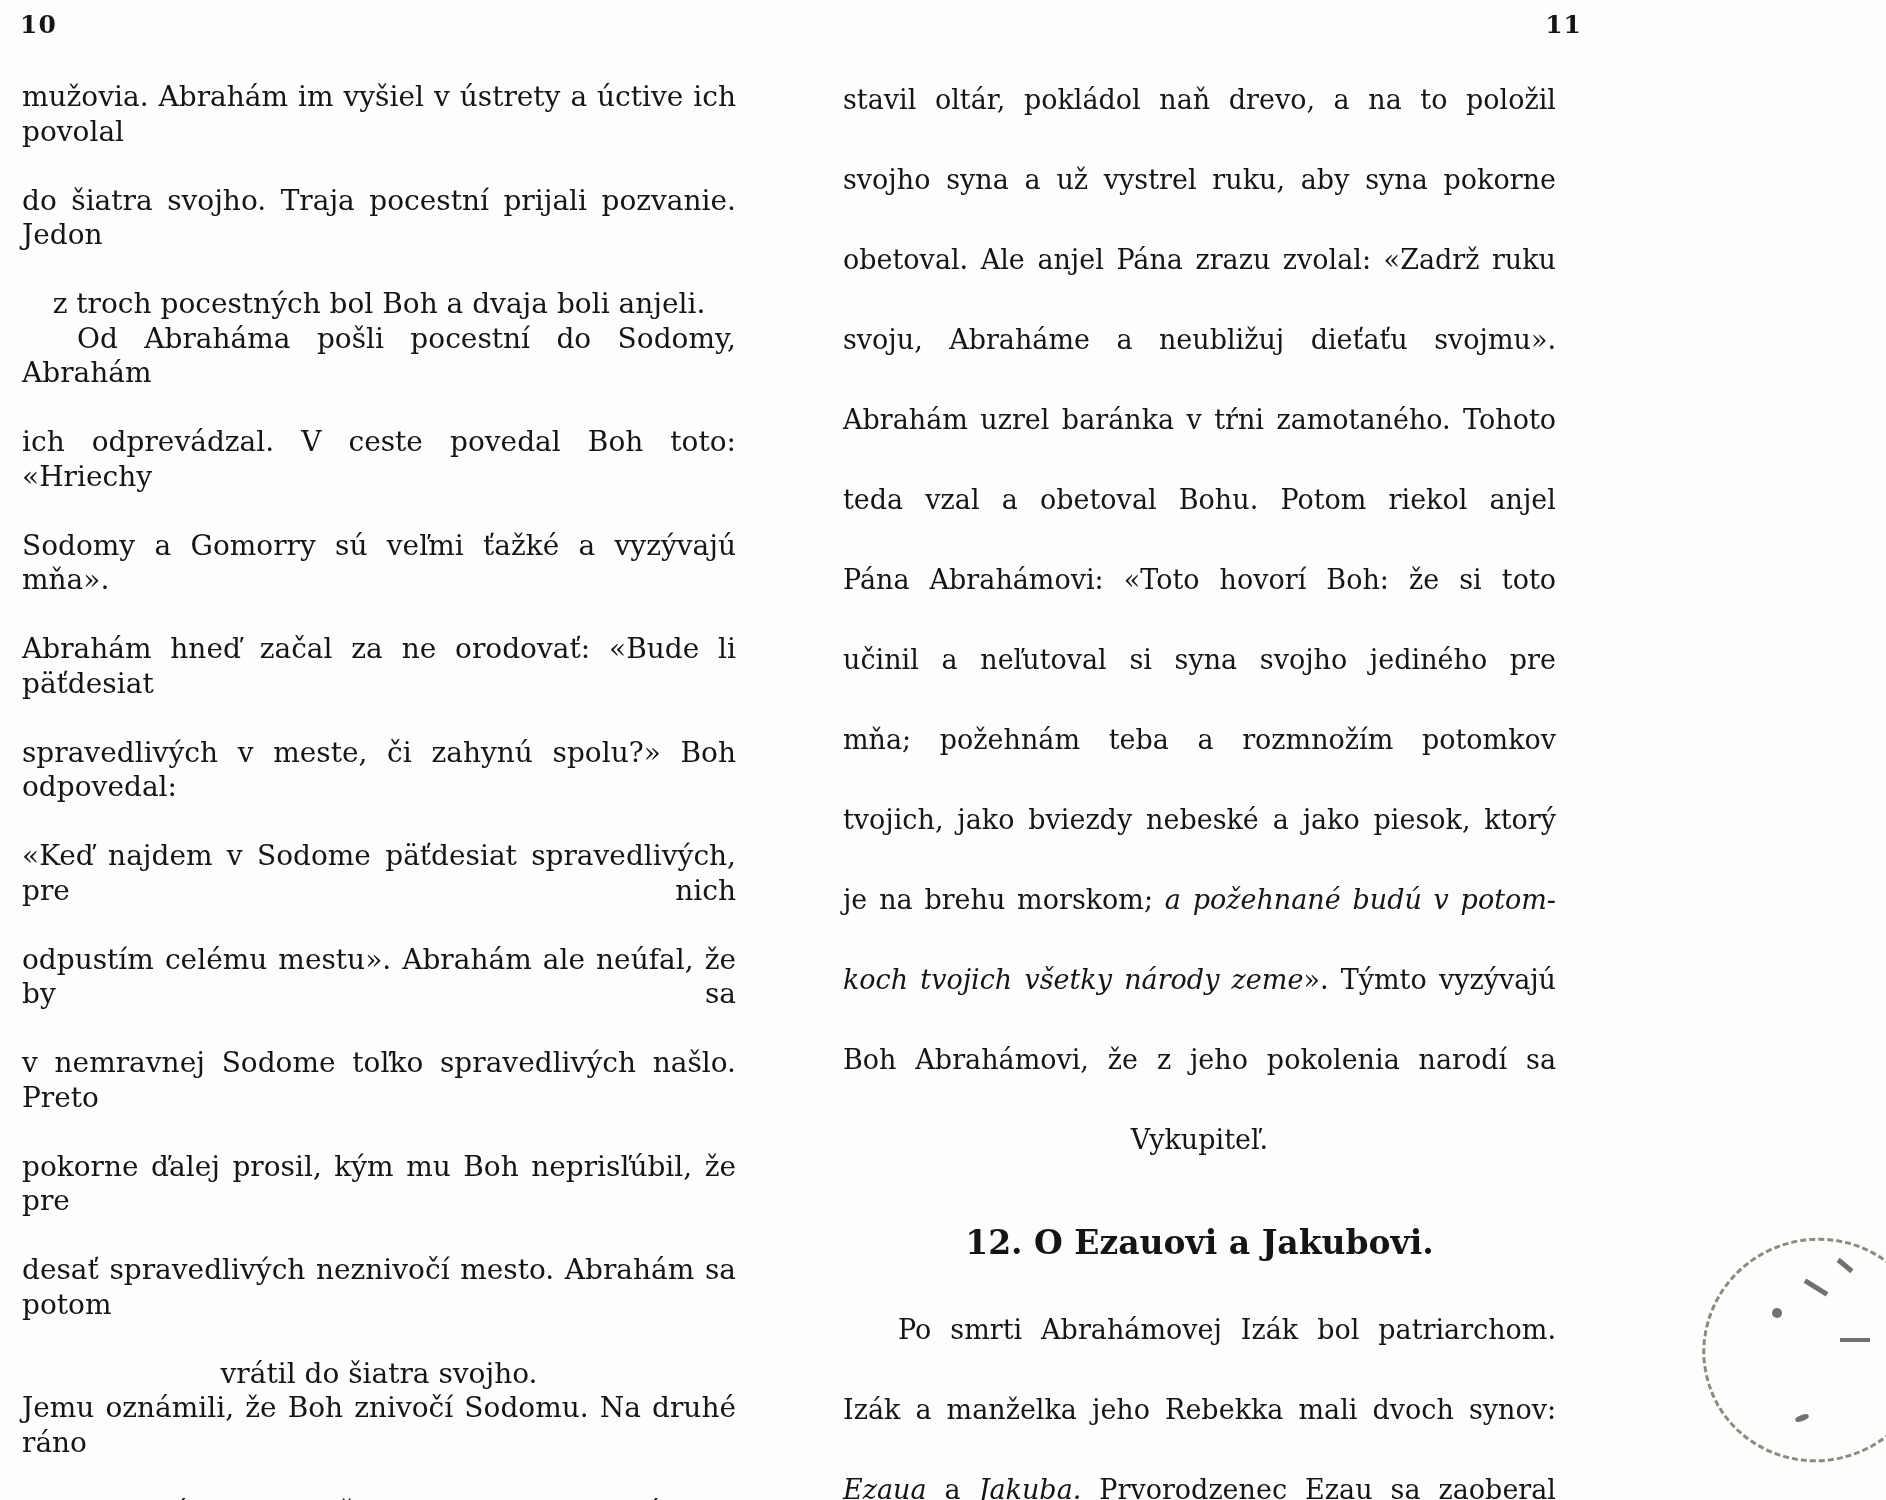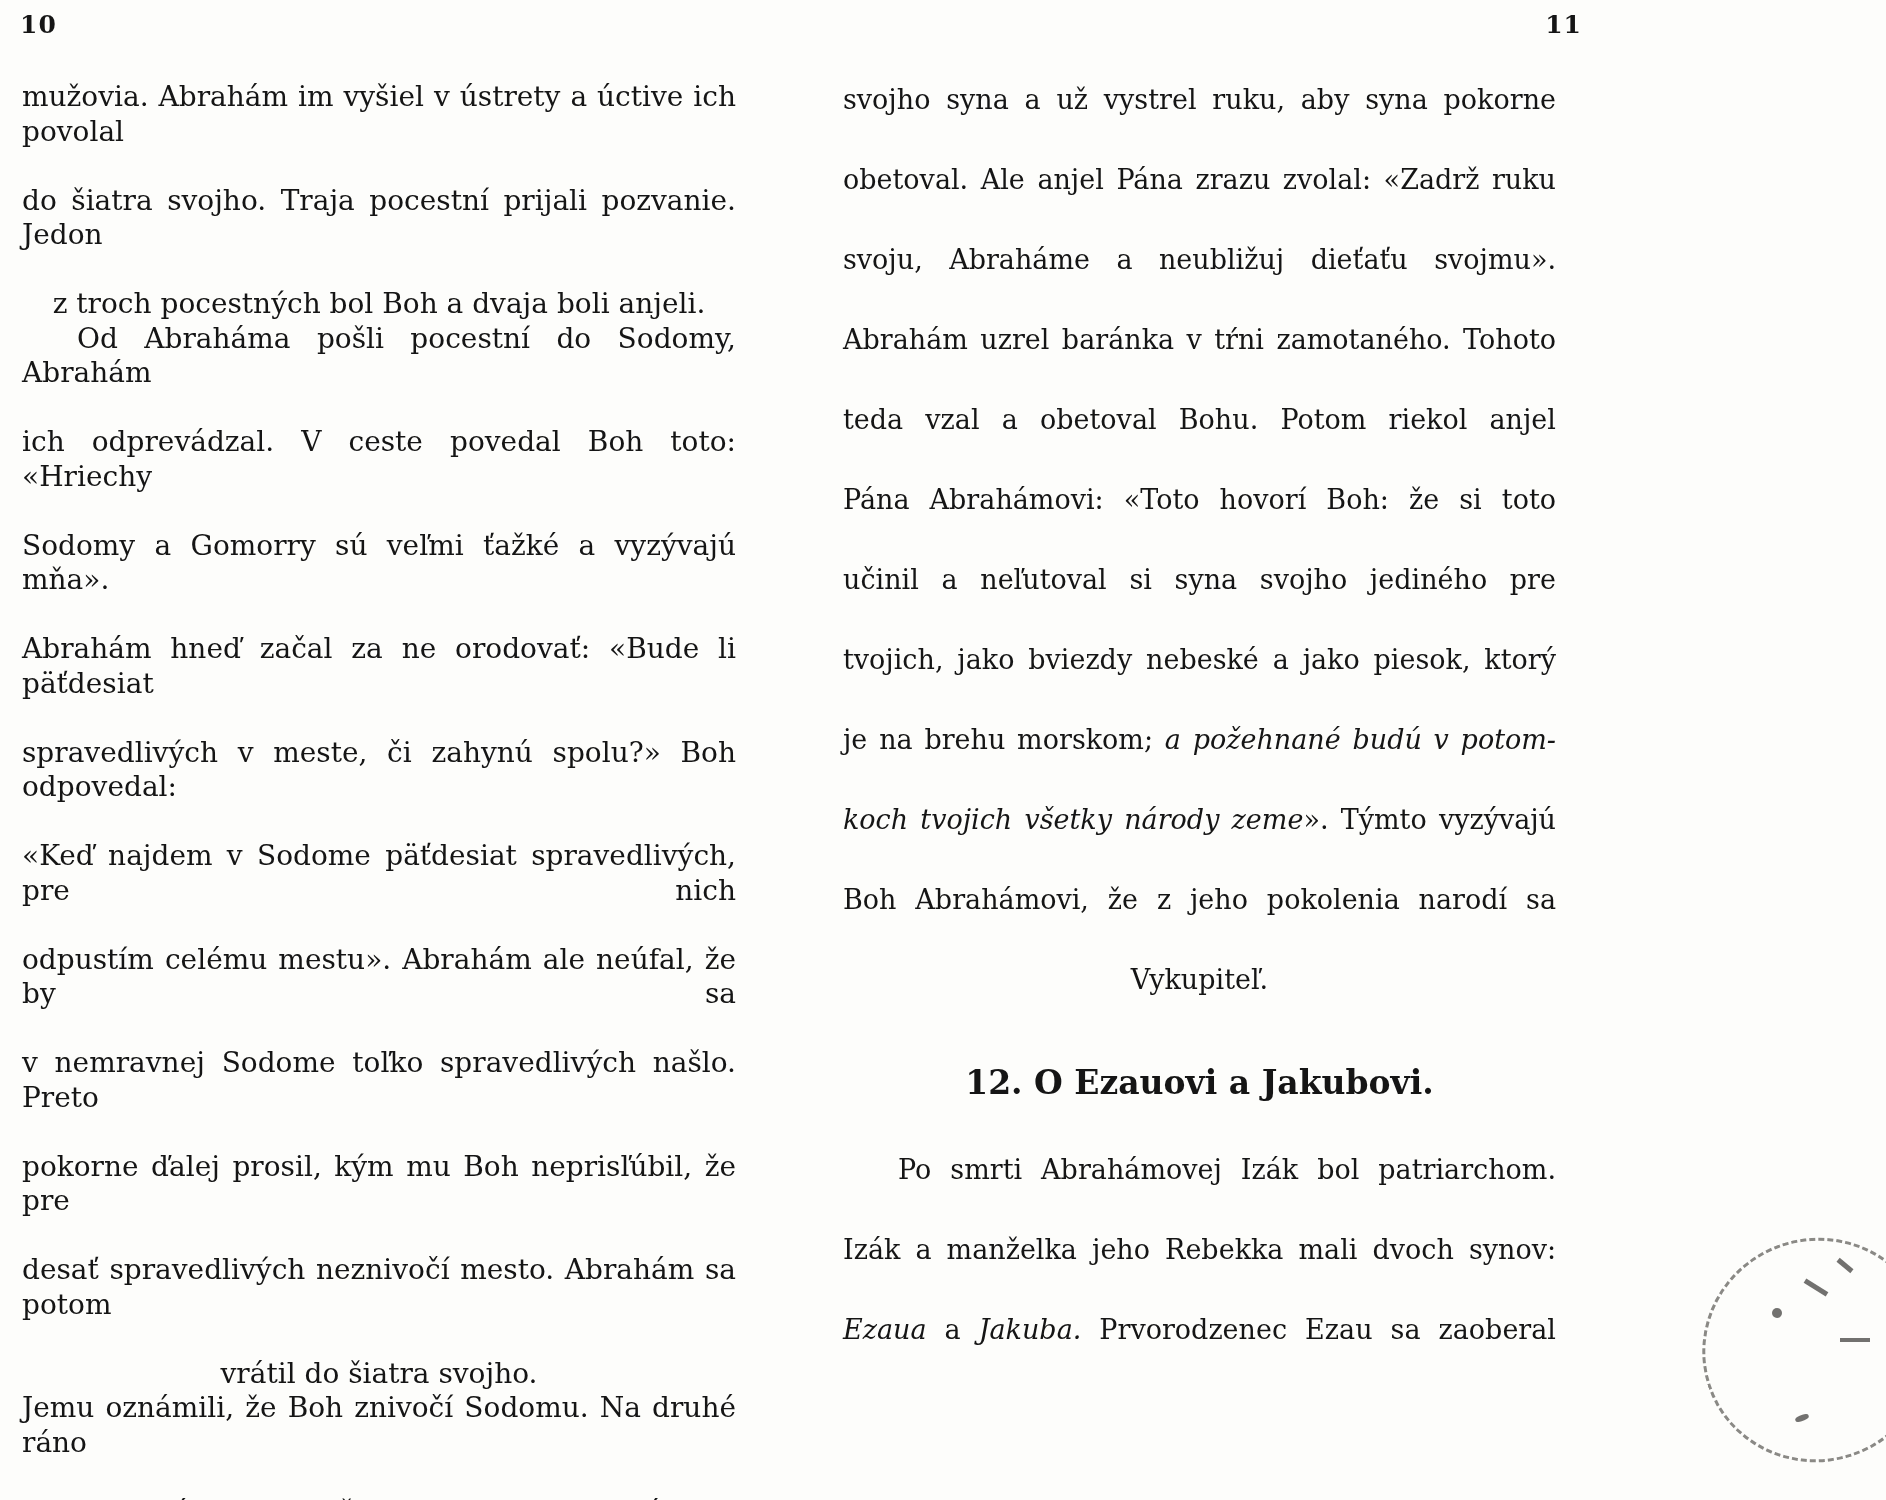--- a/index.html
+++ b/index.html
@@ -105,27 +105,29 @@
         <div class="line plain"><span>vrátil do šiatra svojho.</span></div>
       </div>
       <div class="para body-sm">
         <div class="line"><span>Jemu oznámili, že Boh znivočí Sodomu. Na druhé ráno</span></div>
         <div class="line"><span>vyviedli Lóta s manželkou a dvoma dcérami. Anjeli</span></div>
       </div>
     </div>
 
   <div class="page right">
       <div class="para body-lg">
+        <div class="line"><span>stavil oltár, pokládol naň drevo, a na to položil</span></div>
         <div class="line"><span>svojho syna a už vystrel ruku, aby syna pokorne</span></div>
         <div class="line"><span>obetoval. Ale anjel Pána zrazu zvolal: «Zadrž ruku</span></div>
         <div class="line"><span>svoju, Abraháme a neubližuj dieťaťu svojmu».</span></div>
         <div class="line"><span>Abrahám uzrel baránka v tŕni zamotaného. Tohoto</span></div>
         <div class="line"><span>teda vzal a obetoval Bohu. Potom riekol anjel</span></div>
         <div class="line"><span>Pána Abrahámovi: «Toto hovorí Boh: že si toto</span></div>
         <div class="line"><span>učinil a neľutoval si syna svojho jediného pre</span></div>
+        <div class="line"><span>mňa; požehnám teba a rozmnožím potomkov</span></div>
         <div class="line"><span>tvojich, jako bviezdy nebeské a jako piesok, ktorý</span></div>
         <div class="line"><span>je na brehu morskom; </span><i>a požehnané budú v potom-</i></div>
         <div class="line"><i>koch tvojich všetky národy zeme</i><span>». Týmto vyzývajú</span></div>
         <div class="line"><span>Boh Abrahámovi, že z jeho pokolenia narodí sa</span></div>
         <div class="line plain"><span>Vykupiteľ.</span></div>
       </div>
       <div class="heading center"><span>12. O Ezauovi a Jakubovi.</span></div>
       <div class="para body-lg">
         <div class="line indent"><span>Po smrti Abrahámovej Izák bol patriarchom.</span></div>
         <div class="line"><span>Izák a manželka jeho Rebekka mali dvoch synov:</span></div>

